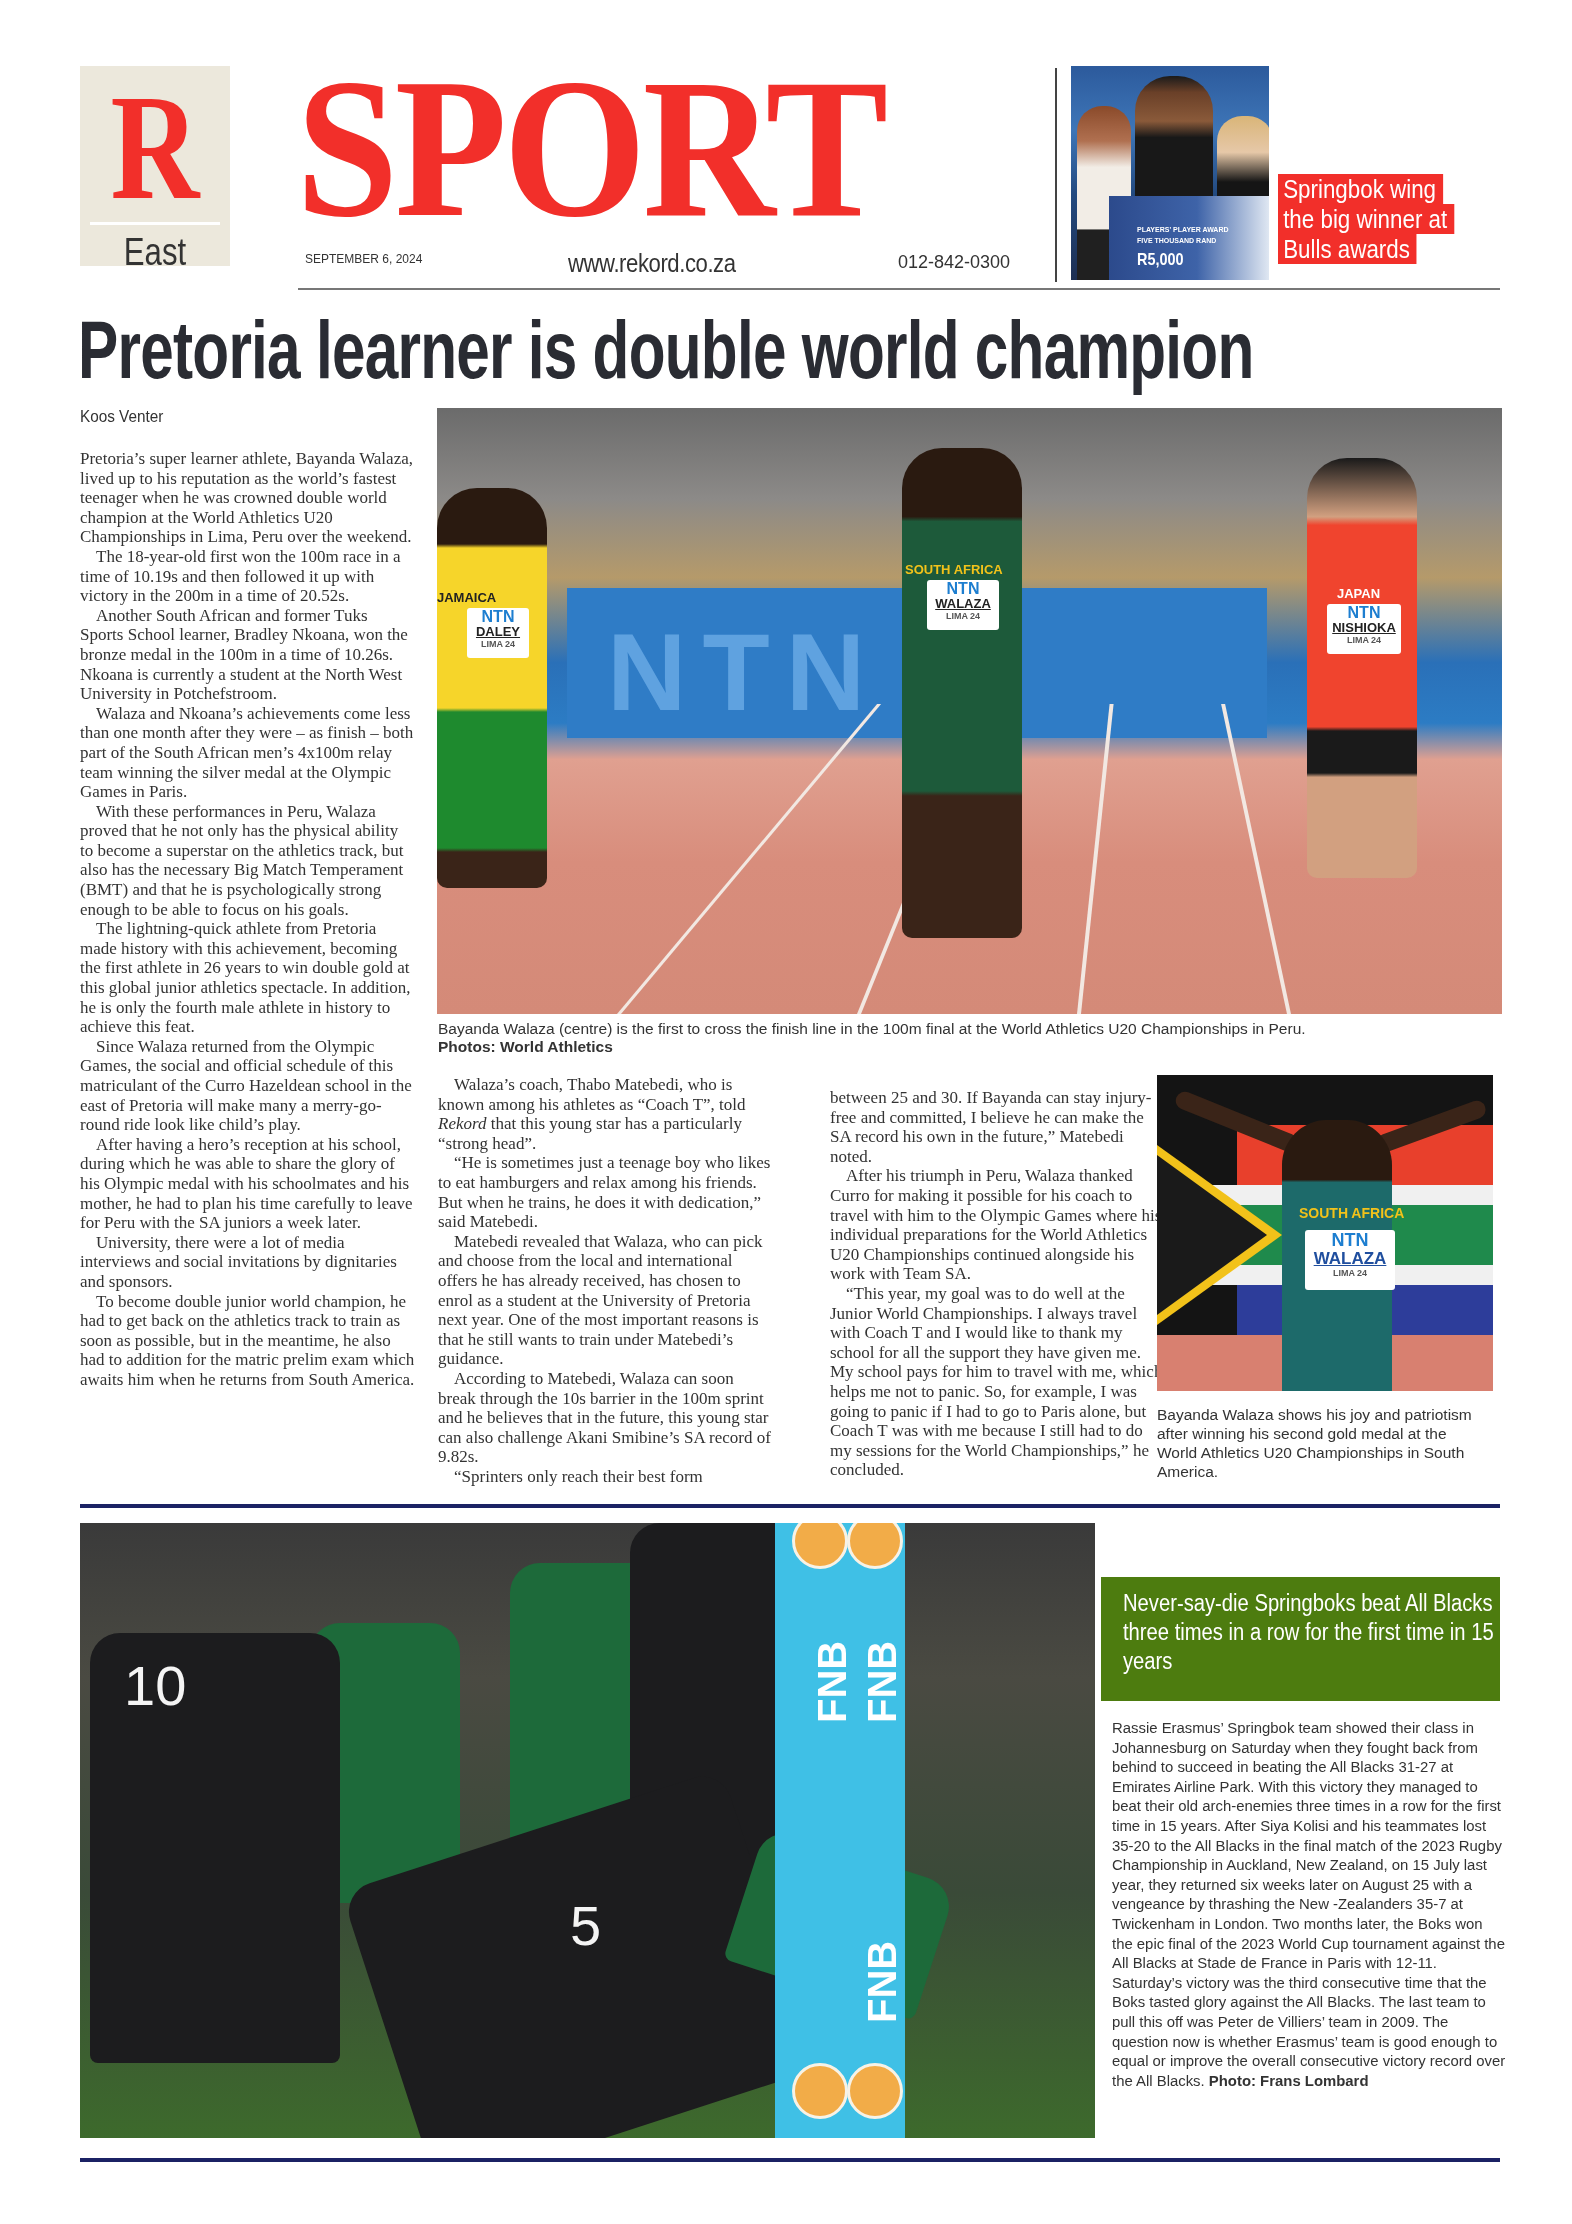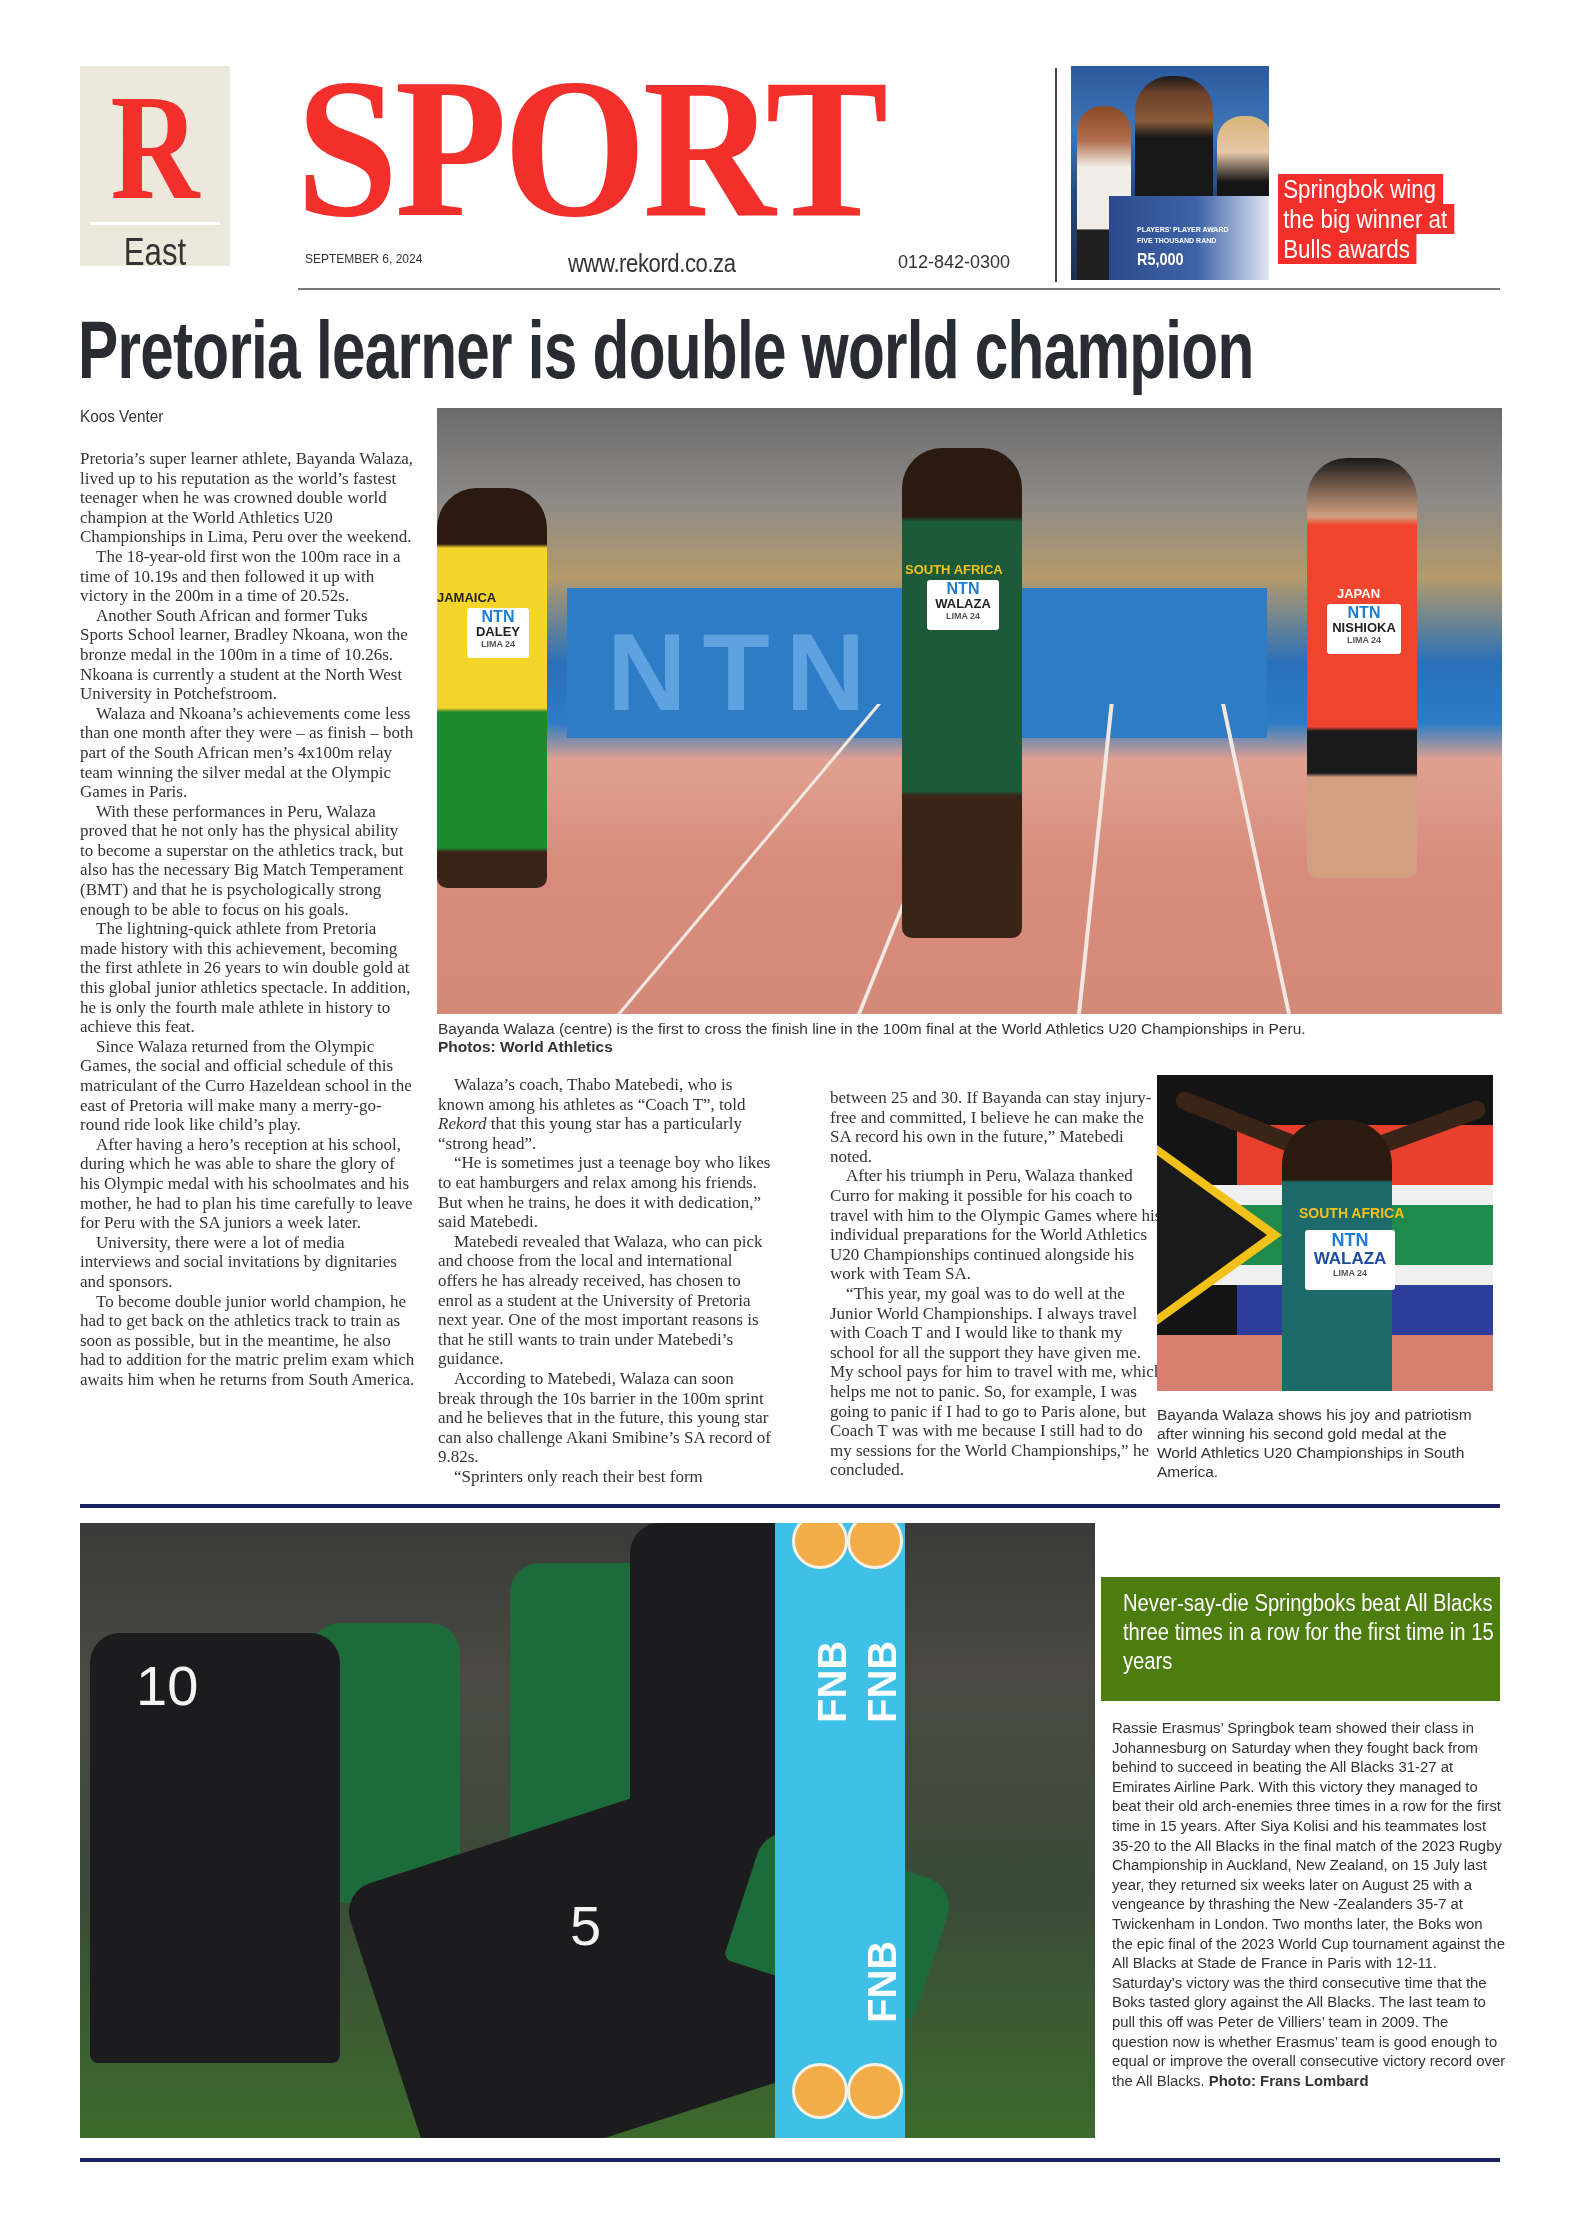--- a/index.html
+++ b/index.html
@@ -89,21 +89,21 @@
   }
   .main-photo .banner { position:absolute; left:130px; top:180px; width:700px; height:150px; background:#2f7cc6; }
   .main-photo .banner-text { position:absolute; left:170px; top:200px; font-family:"Liberation Sans",sans-serif; font-weight:bold; font-size:110px; color:#5fa2e0; letter-spacing:16px; }
   .main-photo .lane { position:absolute; bottom:0; width:4px; height:310px; background:#f2e8e2; transform-origin: bottom; }
   .runner { position:absolute; border-radius: 40px 40px 10px 10px; }
   .runner.jam { left:0; top:80px; width:110px; height:400px; background: linear-gradient(180deg,#2a1a10 0%, #2a1a10 14%, #f6d52a 15%, #f6d52a 55%, #1e8a2e 56%, #1e8a2e 90%, #3a2418 91%); }
   .runner.sa { left:465px; top:40px; width:120px; height:490px; background: linear-gradient(180deg,#2a1a10 0%, #2a1a10 14%, #1d5a3a 15%, #1d5a3a 70%, #3a2418 71%); }
   .runner.jpn { left:870px; top:50px; width:110px; height:420px; background: linear-gradient(180deg,#1a1a1a 0%, #d2a080 14%, #f0442e 16%, #f0442e 64%, #1a1a1a 65%, #1a1a1a 75%, #d2a080 76%); }
   .bib { position:absolute; background:#fff; color:#1f4e9e; font-family:"Liberation Sans",sans-serif; font-weight:bold; text-align:center; border-radius:3px; }
   .bib .ntn { display:block; color:#1d7ed0; font-size:16px; line-height:17px; }
-  .bib .nm { display:block; color:#222; font-size:13px; line-height:14px; }
+  .bib .nm { display:block; color:#222; font-size:13px; line-height:14px;text-decoration:underline; }
   .bib .lima { display:block; color:#555; font-size:9px; line-height:10px; }
   .country { position:absolute; font-family:"Liberation Sans",sans-serif; font-weight:bold; font-size:13px; }
 
   .main-caption {
     position: absolute; left: 438px; top: 1020px; width: 1070px;
     font-family: "Liberation Sans", sans-serif; font-size: 15.5px; line-height: 18px; color: #333;
   }
   .main-caption .credit { font-weight: bold; display: block; }
 
   
@@ -286,21 +286,21 @@
 </div>
 <div class="side-caption">Bayanda Walaza shows his joy and patriotism after winning his second gold medal at the World Athletics U20 Championships in South America.</div>
 
 <div class="navy-rule rule-mid"></div>
 
 <div class="rugby-photo">
   <div class="sa-p" style="left:430px; top:40px; width:180px; height:330px;"></div>
   <div class="sa-p" style="left:230px; top:100px; width:150px; height:280px;"></div>
   <div class="ab" style="left:550px; top:0; width:180px; height:380px;"></div>
   <div class="ab" style="left:10px; top:110px; width:250px; height:430px;"></div>
-  <div class="jnum" style="left:56px; top:130px;">10</div>
+  <div class="jnum" style="left:44px; top:130px;">10</div>
   <div class="ab" style="left:300px; top:300px; width:400px; height:315px; transform: rotate(-18deg);"></div>
   <div class="jnum" style="left:490px; top:370px;">5</div>
   <div class="sa-p" style="left:660px; top:330px; width:200px; height:140px; transform: rotate(18deg);"></div>
   <div class="post"></div>
   <div class="logo-disc" style="left:712px; top:-10px;"></div>
   <div class="logo-disc" style="left:767px; top:-10px;"></div>
   <div class="logo-disc" style="left:712px; top:540px;"></div>
   <div class="logo-disc" style="left:767px; top:540px;"></div>
   <div class="fnb" style="left:730px; top:200px;">FNB</div>
   <div class="fnb" style="left:780px; top:200px;">FNB</div>

